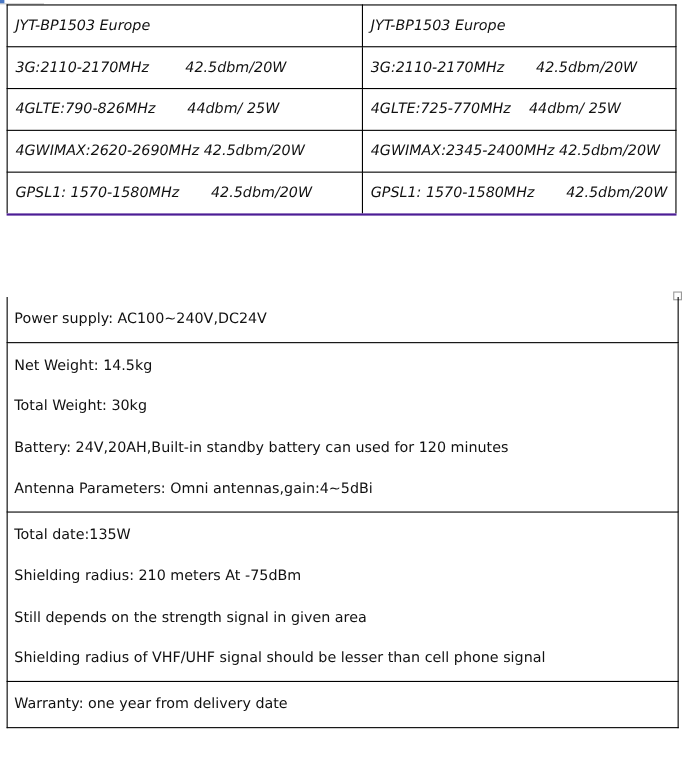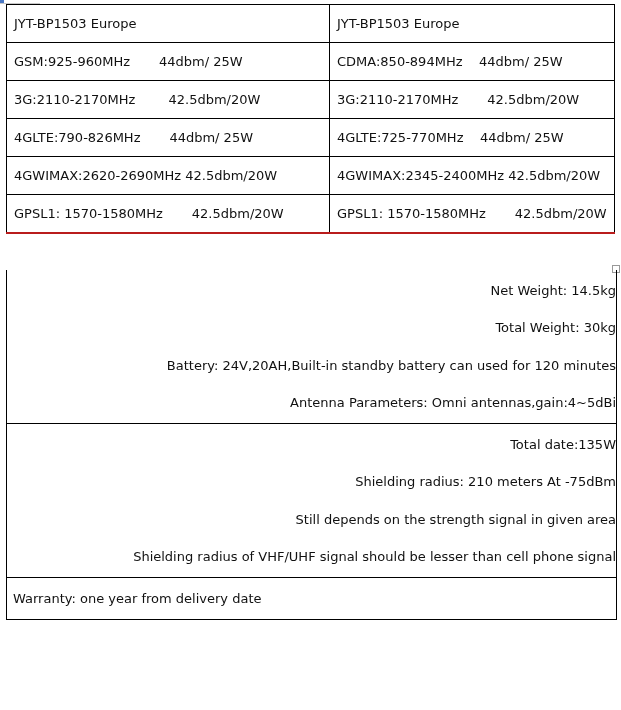--- a/index.html
+++ b/index.html
@@ -4,49 +4,45 @@
 <style>
   html, body { margin: 0; padding: 0; background: #ffffff; }
   body { width: 621px; height: 710px; position: relative; overflow: hidden;
          font-family: "DejaVu Sans", sans-serif; color: #111; }
   .corner-mark { position: absolute; left: 0; top: 0; width: 40px; height: 3px;
                  border-bottom: 1px solid #c8c8c8; }
   .corner-mark .blue { position: absolute; left: 0; top: 0; width: 4px; height: 3px; background: #4a78c4; }
   .resize-handle { position: absolute; left: 612px; top: 265px; width: 6px; height: 6px;
                    border: 1px solid #999; background: #fff; }
   table { border-collapse: collapse; position: absolute; }
-  #freq-table { left: 6px; top: 4px; width: 609px; }
+  #freq-table { left: 6px; top: 4px; width: 609px; font-style: italic; }
   #freq-table td { border: 1px solid #000; height: 37px; padding: 0 0 0 7px;
                    font-size: 13px; white-space: pre; vertical-align: middle; }
   #freq-table td.left { width: 315px; }
-  #freq-table tr:last-child td { border-bottom: 2px solid #b91c1c; }
+  #freq-table tr:last-child td { border-bottom: 2px solid #4c1d95; }
   #spec-table { left: 6px; top: 270px; width: 611px; }
   #spec-table td { border: 1px solid #000; border-top: none; padding: 0 0 0 6px;
                    font-size: 13px; vertical-align: middle; }
   #spec-table tr:first-child td { border-top: none; }
   .single { height: 41px; }
-  .multi  { height: 153px; text-align: right; }
+  .multi  { height: 153px; }
   .multi .line { height: 37.5px; line-height: 37.5px; white-space: nowrap; }
 </style>
 </head>
 <body>
 
 <div class="corner-mark">
     <span class="blue"></span>
   </div>
 
 <table id="freq-table">
   <tbody>
       <tr>
     <td class="left">JYT-BP1503 Europe</td>
     <td>JYT-BP1503 Europe</td>
-  </tr>
-  <tr>
-    <td class="left">GSM:925-960MHz       44dbm/ 25W</td>
-    <td>CDMA:850-894MHz    44dbm/ 25W</td>
   </tr>
   <tr>
     <td class="left">3G:2110-2170MHz        42.5dbm/20W</td>
     <td>3G:2110-2170MHz       42.5dbm/20W</td>
   </tr>
   <tr>
     <td class="left">4GLTE:790-826MHz       44dbm/ 25W</td>
     <td>4GLTE:725-770MHz    44dbm/ 25W</td>
   </tr>
   <tr>
@@ -57,20 +53,23 @@
     <td class="left">GPSL1: 1570-1580MHz       42.5dbm/20W</td>
     <td>GPSL1: 1570-1580MHz       42.5dbm/20W</td>
   </tr>
 </tbody>
   </table>
 
 <div class="resize-handle"></div>
 
 <table id="spec-table">
   <tbody>
+      <tr>
+    <td class="single">Power supply: AC100~240V,DC24V</td>
+  </tr>
   <tr>
     <td class="multi">
       <div class="line">Net Weight: 14.5kg</div>
       <div class="line">Total Weight: 30kg</div>
       <div class="line">Battery: 24V,20AH,Built-in standby battery can used for 120 minutes</div>
       <div class="line">Antenna Parameters: Omni antennas,gain:4~5dBi</div>
     </td>
   </tr>
   <tr>
     <td class="multi">

